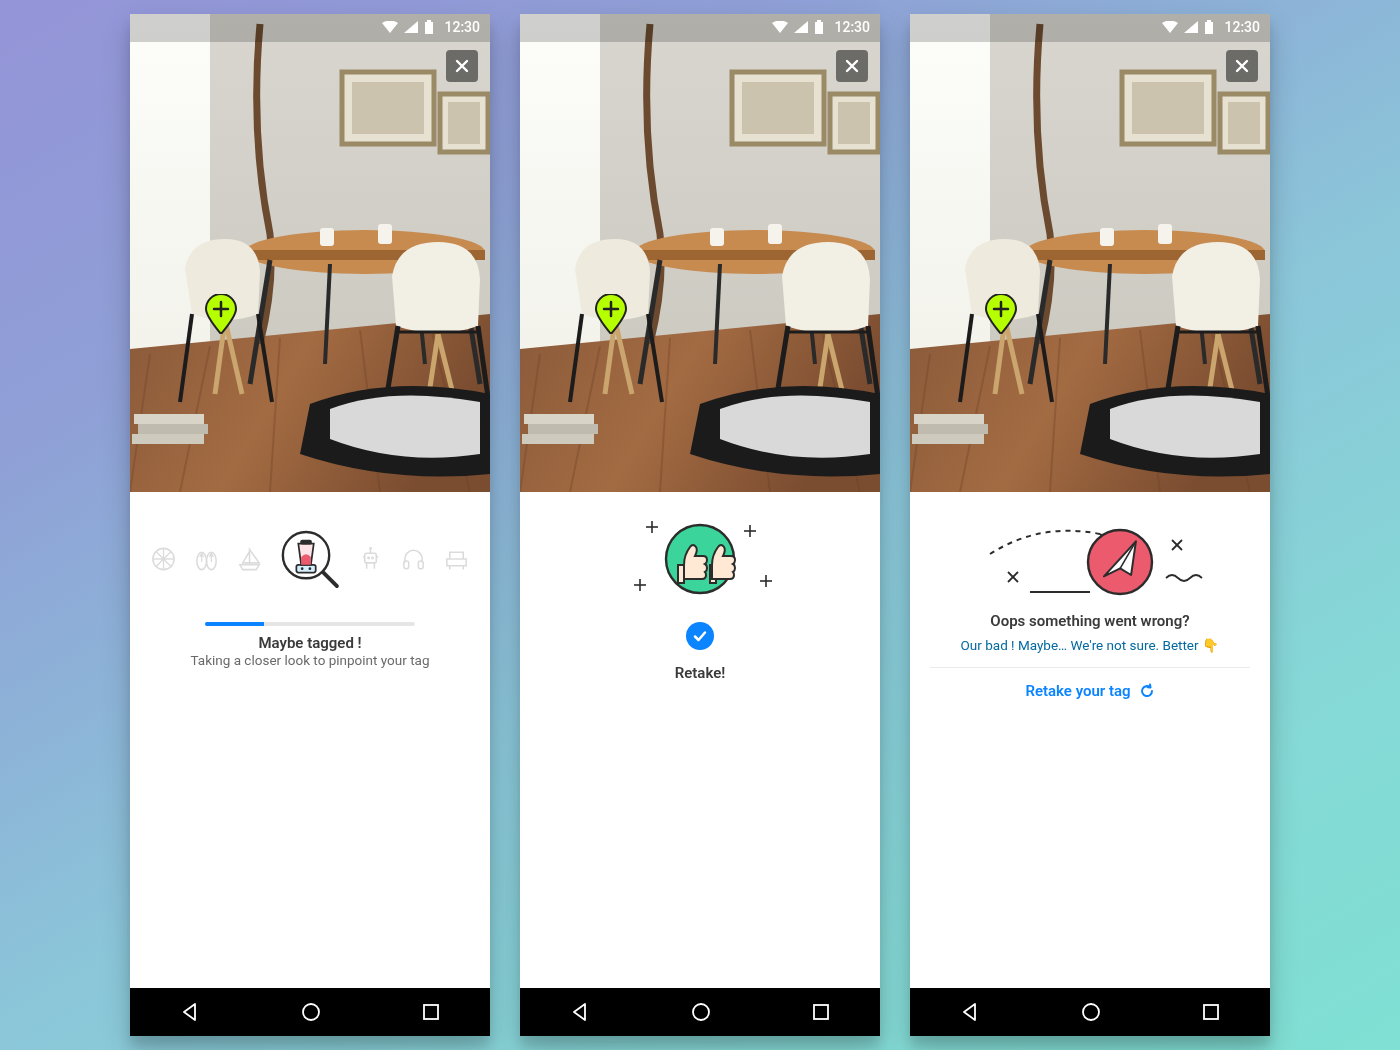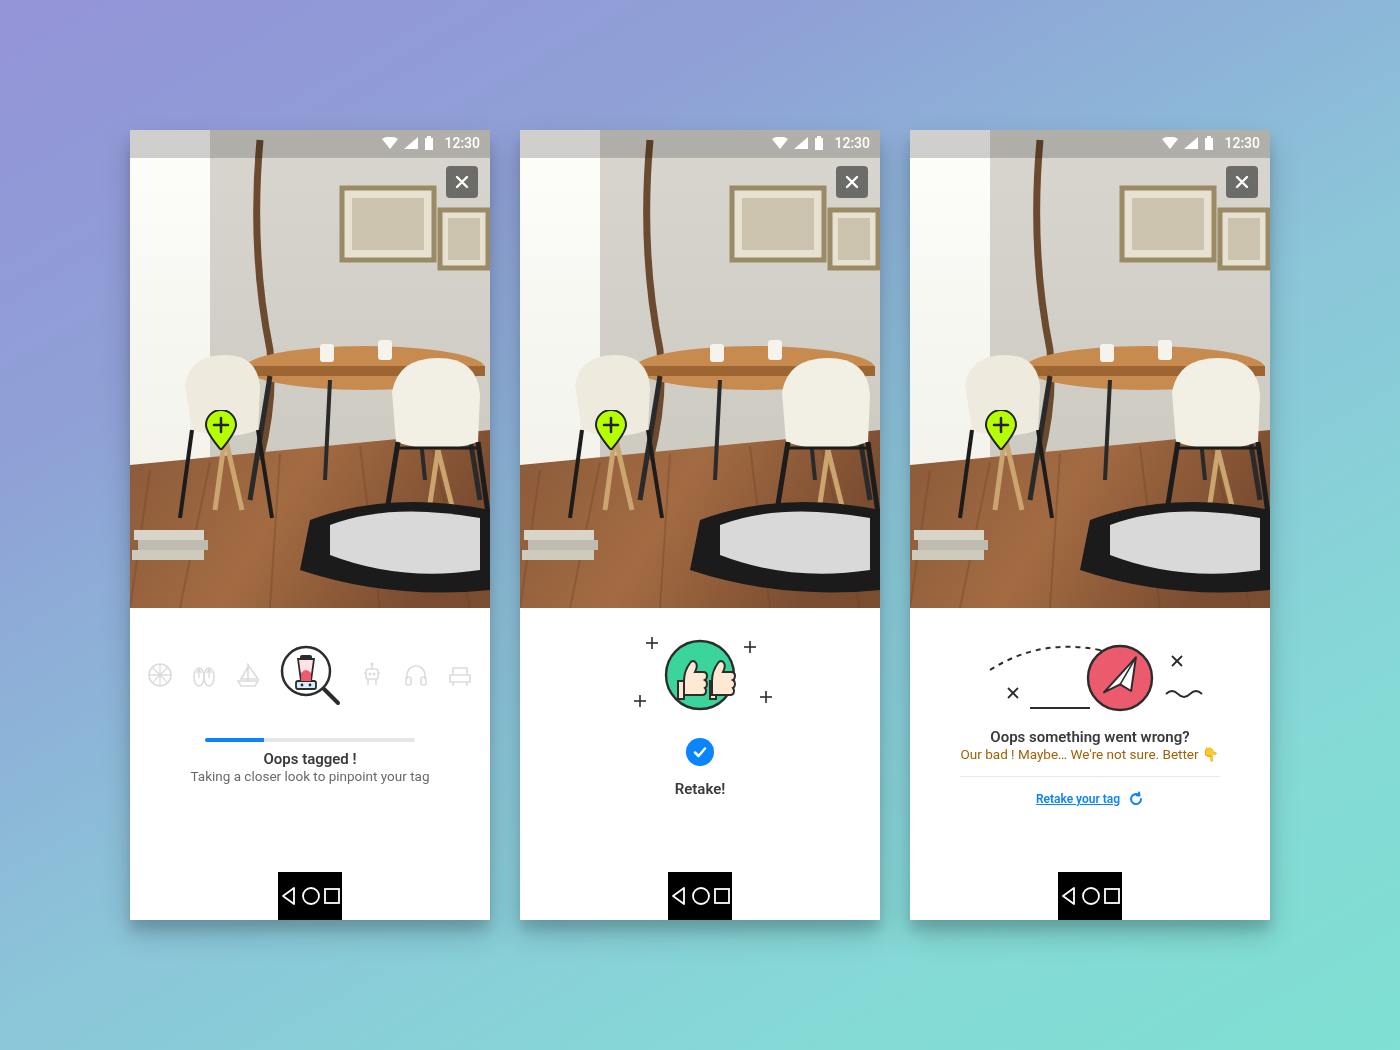--- a/index.html
+++ b/index.html
@@ -14,28 +14,27 @@
   .stage {
     width: 1400px;
     height: 1050px;
     display: flex;
     justify-content: center;
     align-items: center;
     gap: 30px;
   }
   .phone {
     width: 360px;
-    height: 790px;
+    height: 1022px;
     background: #fff;
     box-shadow: 0 14px 28px rgba(0,0,0,0.18), 0 10px 10px rgba(0,0,0,0.12);
     display: flex;
     flex-direction: column;
     position: relative;
     overflow: hidden;
-    align-items: center;
   }
   
   .statusbar {
     position: absolute;
     top: 0; left: 0; right: 0;
     height: 26px;
     display: flex;
     justify-content: flex-end;
     align-items: center;
     gap: 6px;
@@ -92,32 +91,31 @@
     background: #e6e6e6; margin-top: 18px; overflow: hidden;
   }
   .progress .bar { height: 100%; background: #0a84ff; width: 28%; }
   
   .check-badge {
     width: 28px; height: 28px; border-radius: 50%;
     background: #0a84ff; display: flex; align-items: center; justify-content: center;
     margin-top: 18px;
   }
   
-  .error-line { color: #a16207; font-size: 13.5px; margin-top: 0; display: flex; align-items: center; gap: 4px; justify-content: center; }
+  .error-line { color: #0369a1; font-size: 13.5px; margin-top: 7px; display: flex; align-items: center; gap: 4px; justify-content: center; }
   .retake {
     width: 100%;
     border-top: 1px solid #e9e9e9;
     margin-top: 14px;
     padding-top: 14px;
     color: #0a84ff;
     font-weight: 600;
-    font-size: 12px;
+    font-size: 15px;
     display: flex; align-items: center; justify-content: center; gap: 8px;
     cursor: pointer;
-    text-decoration: underline;
   }
   
   .navbar {
     height: 48px;
     flex: 0 0 48px;
     background: #000;
     display: flex;
     align-items: center;
     justify-content: space-around;
   }
@@ -276,21 +274,21 @@
             <rect x="4" y="16" width="5" height="8" rx="2" fill="none" stroke="#9a9a9a" stroke-width="1.6"></rect>
             <rect x="19" y="16" width="5" height="8" rx="2" fill="none" stroke="#9a9a9a" stroke-width="1.6"></rect>
           </svg>
         <svg class="ic" width="28" height="28" viewBox="0 0 28 28">
             <path d="M7 7 H21 V14 H7 Z M4 14 H24 V21 H4 Z M7 21 V25 M21 21 V25" fill="none" stroke="#9a9a9a" stroke-width="1.6"></path>
           </svg>
       </div>
       <div class="progress">
           <div class="bar"></div>
         </div>
-      <div class="title">Oops tagged !</div>
+      <div class="title">Maybe tagged !</div>
       <div class="subtitle">Taking a closer look to pinpoint your tag</div>
     </div>
 
     <div class="navbar">
       <svg width="22" height="22" viewBox="0 0 22 22">
           <path d="M16 3 L5 11 L16 19 Z" fill="none" stroke="#fff" stroke-width="1.8" stroke-linejoin="round"></path>
         </svg>
       <svg width="22" height="22" viewBox="0 0 22 22">
           <circle cx="11" cy="11" r="8" fill="none" stroke="#fff" stroke-width="1.8"></circle>
         </svg>

